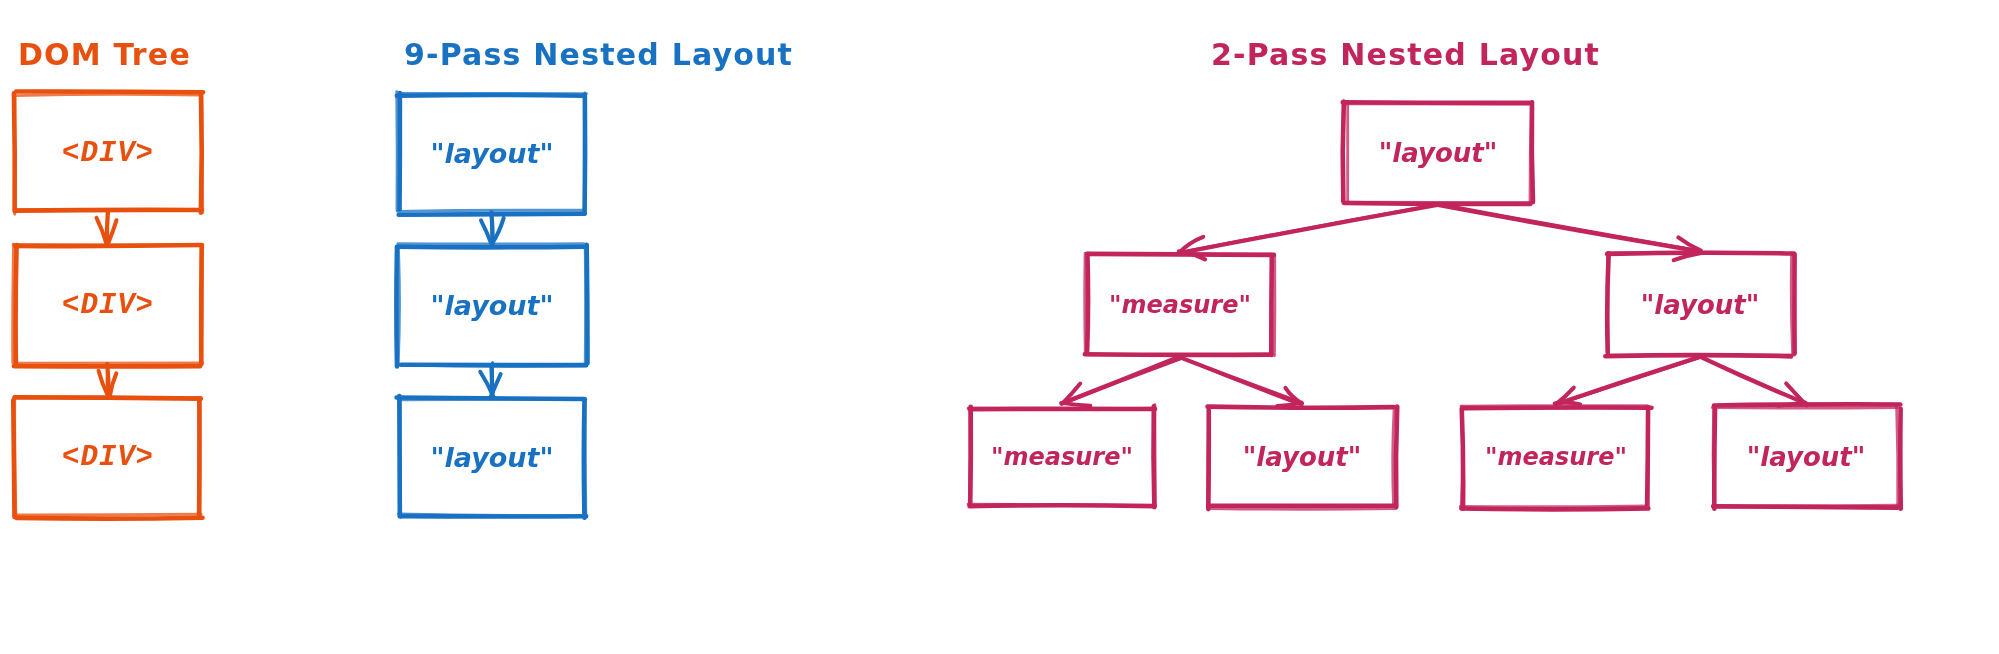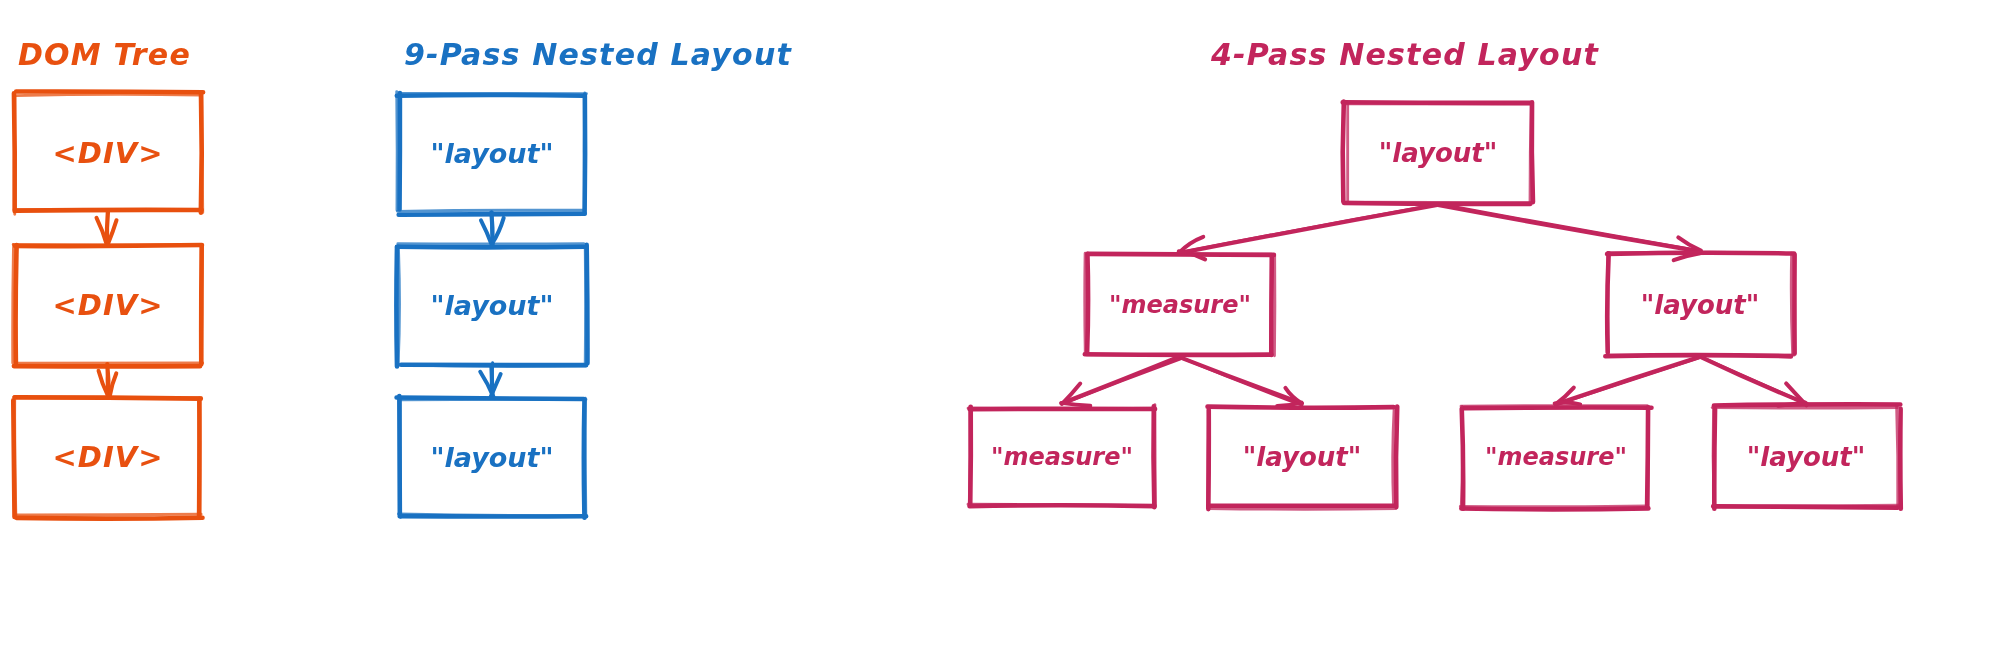--- a/index.html
+++ b/index.html
@@ -7,48 +7,48 @@
     width:1999px;height:654px;background:#ffffff;
     font-family:"DejaVu Sans", sans-serif;
     overflow:hidden;position:relative;
   }
   #stage{position:absolute;inset:0;width:1999px;height:654px;}
   svg#canvas{position:absolute;left:0;top:0;width:1999px;height:654px;}
 
   .title{
     position:absolute;
     font-family:"DejaVu Sans", sans-serif;
-    font-size:30px; font-weight:700; font-style:italic;
+    font-size:30px; font-weight:700; 
     letter-spacing:1.2px; white-space:nowrap;
   }
   .t-dom{left:18px;  top:17px;  color:#e8500f;}
   .t-one{left:404px; top:17px;  color:#1971c2;}
   .t-two{left:1211px;top:17px;  color:#c2255c;}
 
   .boxlabel{
     position:absolute;
     font-family:"DejaVu Sans", sans-serif;
     font-weight:700;font-style:italic;
     white-space:nowrap;
     transform:translate(-50%,-50%);
     pointer-events:none;
   }
-  .lbl-dom{font-size:29px;letter-spacing:1px;color:#e8500f;}
+  .lbl-dom{font-size:29px;letter-spacing:1px;color:#e8500f;font-family:Liberation Mono, monospace;}
   .lbl-blue{font-size:27px;color:#1971c2;}
   .lbl-pink{font-size:26px;color:#c2255c;}
   .lbl-pink-sm{font-size:24px;color:#c2255c;}
 </style>
 </head>
 <body>
 
 <div id="stage">
 
   <h1 class="title t-dom">DOM Tree</h1>
   <h1 class="title t-one">9-Pass Nested Layout</h1>
-  <h1 class="title t-two">4-Pass Nested Layout</h1>
+  <h1 class="title t-two">2-Pass Nested Layout</h1>
 
   <svg id="canvas" viewBox="0 0 1999 654" xmlns="http://www.w3.org/2000/svg">
       <g>
         <path d="M 107.98512346506358 211.28484358358423 Q 106.50136338374641 228 107.11566696055964 243.59735807753046" stroke="#e8500f" stroke-width="4.2" fill="none" stroke-linecap="round" stroke-linejoin="round"></path>
         <path d="M 107.34488447115054 211.60619286666912 Q 107.13107268019262 228.08433515708077 107.56304092168018 244.47184164802164" stroke="#e8500f" stroke-width="2.94" fill="none" stroke-linecap="round" stroke-linejoin="round"></path>
         <path d="M 107.03091496328399 245.52265534215732 Q 103.18719181219633 231.33998809182876 96.52315096827967 217.82203509440356" stroke="#e8500f" stroke-width="3.9899999999999998" fill="none" stroke-linecap="round" stroke-linejoin="round"></path>
         <path d="M 108.03733370729599 243.6817517974329 Q 112.83316764755392 232.14819923415723 116.53090159606099 220.19396265618767" stroke="#e8500f" stroke-width="3.9899999999999998" fill="none" stroke-linecap="round" stroke-linejoin="round"></path>
         <path d="M 107.25999811802059 364.0171189153181 Q 109.16006717633459 380 107.91165370159393 396.8268612362104" stroke="#e8500f" stroke-width="4.2" fill="none" stroke-linecap="round" stroke-linejoin="round"></path>
         <path d="M 107.57456206831827 363.90844049426187 Q 106.59562789278526 379.43790489110165 107.49512548837585 394.9352733740747" stroke="#e8500f" stroke-width="2.94" fill="none" stroke-linecap="round" stroke-linejoin="round"></path>
         <path d="M 107.96622158692509 395.7796465470826 Q 101.9508174659724 383.72116647172055 98.54330661177454 370.79295756457594" stroke="#e8500f" stroke-width="3.9899999999999998" fill="none" stroke-linecap="round" stroke-linejoin="round"></path>

